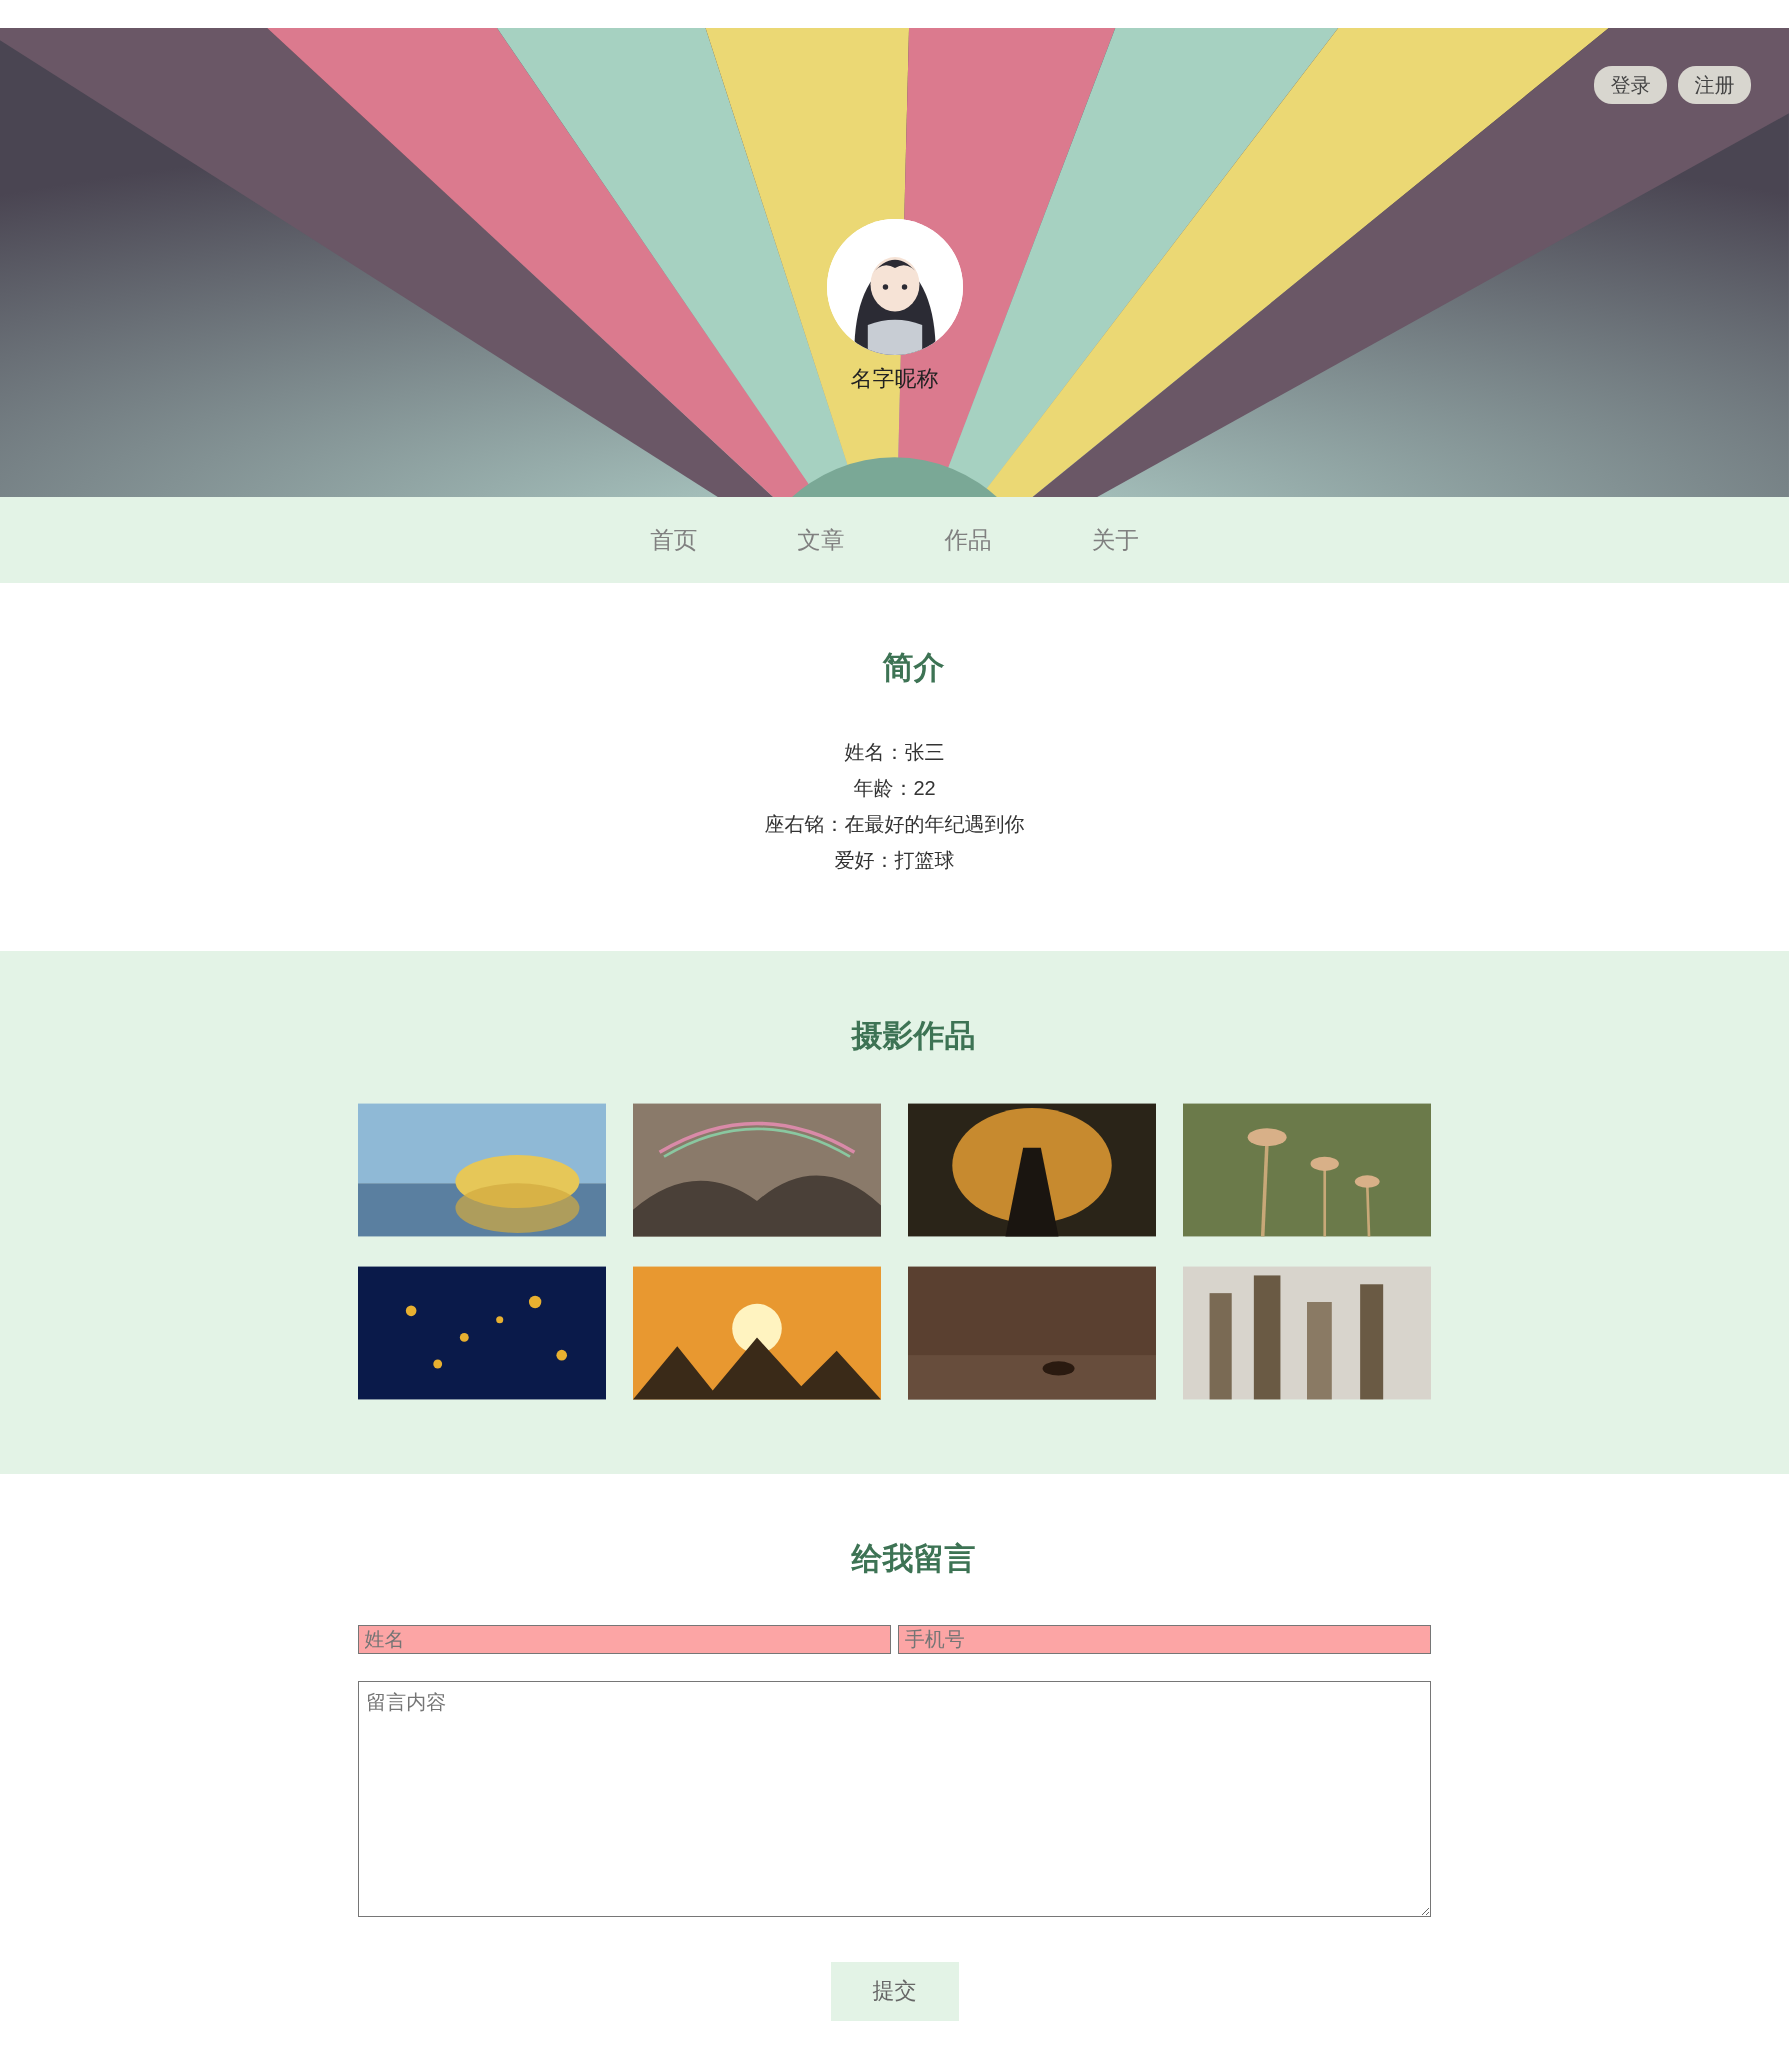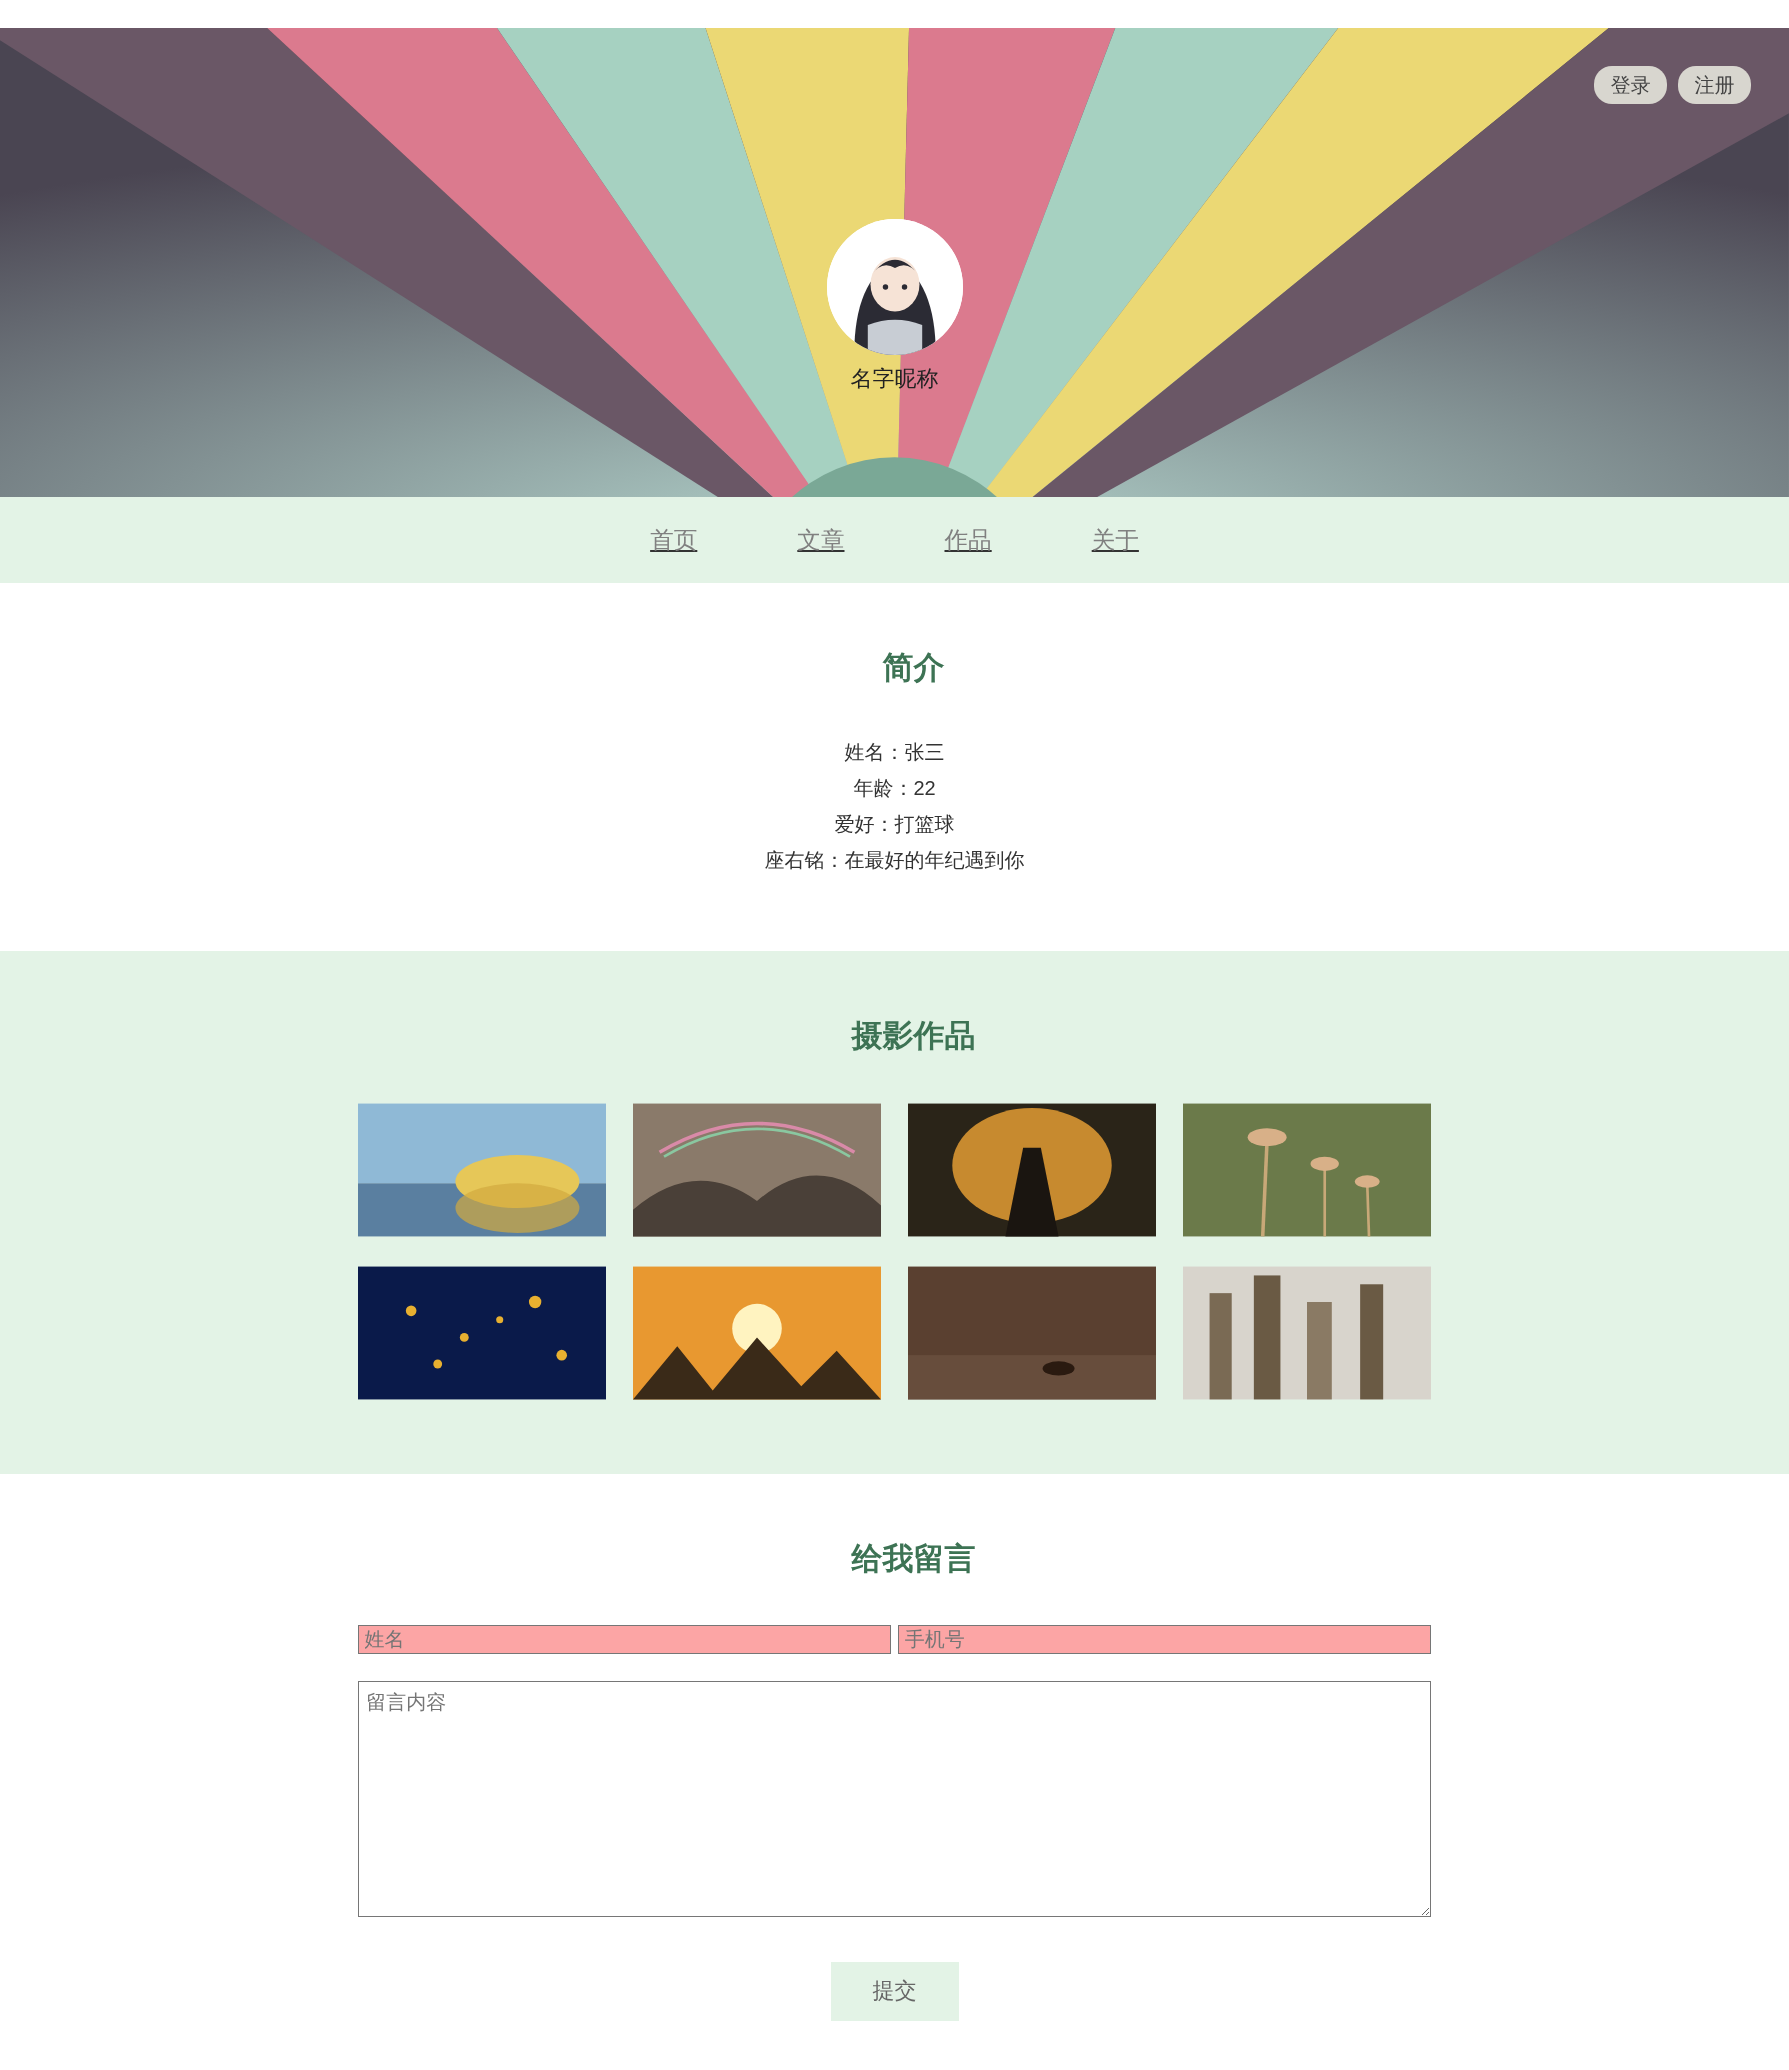--- a/index.html
+++ b/index.html
@@ -41,21 +41,20 @@
   overflow: hidden;
 }
 .nickname { color: #222; margin-top: 9px; font-size: 22px; }
 
 
 .nav {
   background: #e3f3e6;
   display: flex; justify-content: center;
   gap: 100px;
   padding: 27px 0;
-  text-decoration: underline;
 }
 .nav a {
   color: #808080;
   font-size: 23.6px;
   text-decoration: none;
   cursor: pointer;
 }
 
 
 .section { padding: 64px 0 73px; text-align: center; }
@@ -153,22 +152,22 @@
   <a>文章</a>
   <a>作品</a>
   <a>关于</a>
 </nav>
 
 <section class="section">
   <h2>简介</h2>
   <div class="intro-lines">
     <div>姓名：张三</div>
     <div>年龄：22</div>
+    <div>座右铭：在最好的年纪遇到你</div>
     <div>爱好：打篮球</div>
-    <div>座右铭：在最好的年纪遇到你</div>
   </div>
 </section>
 
 <section class="section alt">
   <h2>摄影作品</h2>
   <div class="gallery">
     <svg class="thumb" viewBox="0 0 280 150">
         <rect width="280" height="90" fill="#8fb9d6"></rect>
         <rect y="90" width="280" height="60" fill="#5a7fa0"></rect>
         <ellipse cx="180" cy="88" rx="70" ry="30" fill="#e6c758"></ellipse>

